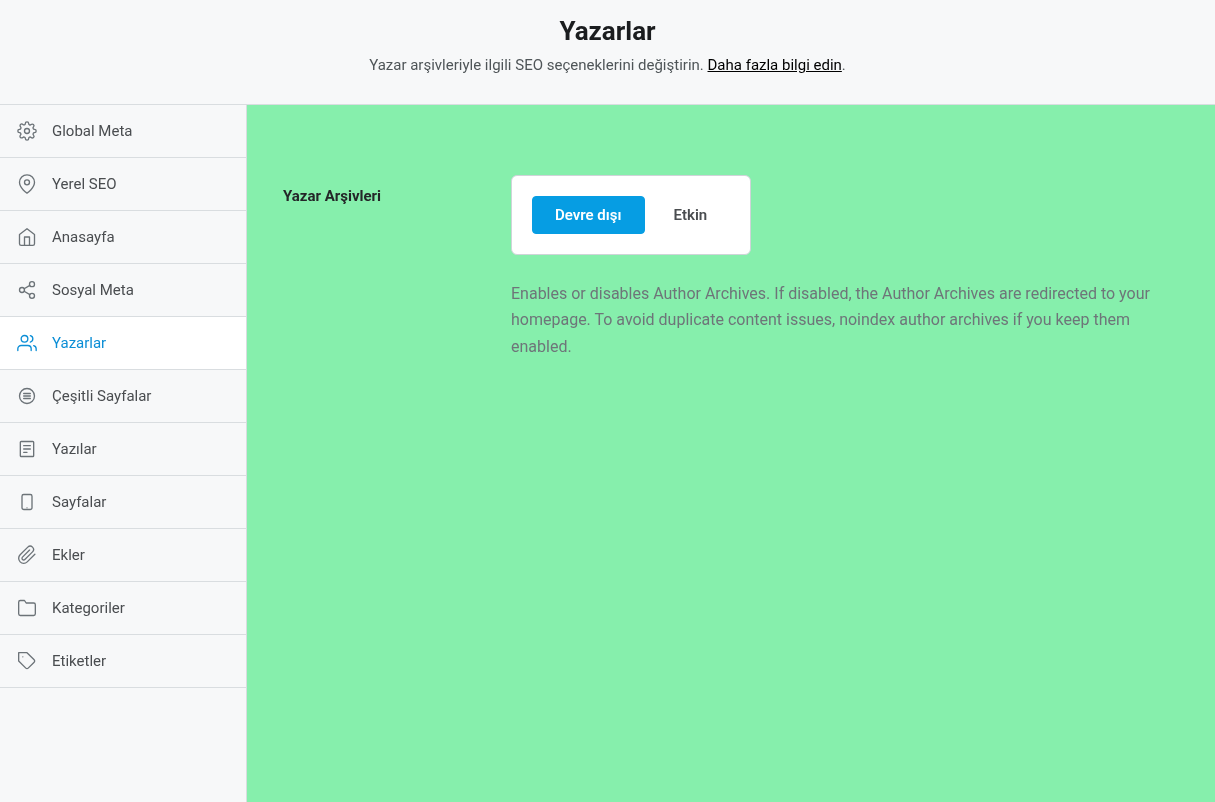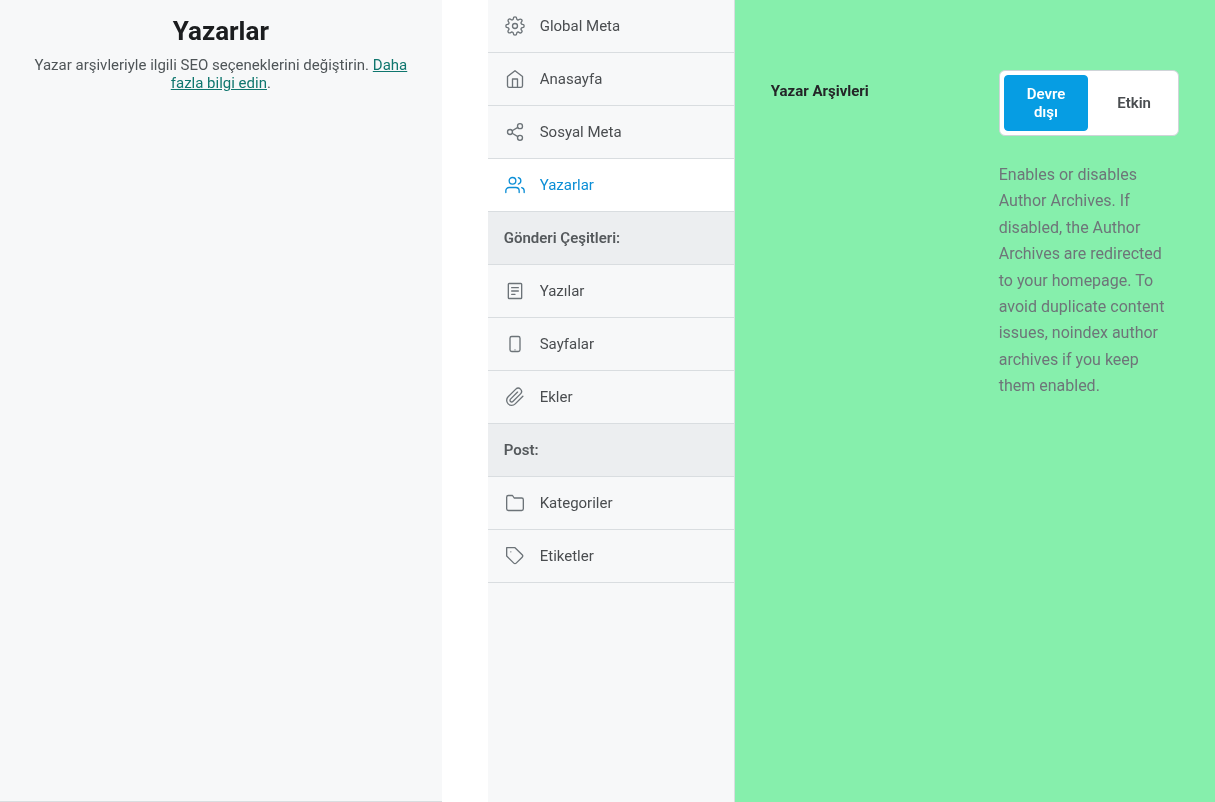--- a/index.html
+++ b/index.html
@@ -8,60 +8,59 @@
     font-family: -apple-system, BlinkMacSystemFont, "Segoe UI", Roboto, "Helvetica Neue", Arial, sans-serif;
     color: #2f3234;
     background: #fff;
   }
 
   .page {
     width: 1215px;
     min-height: 802px;
     background: #fff;
     display: flex;
-    flex-direction: row;
+    flex-direction: column;
   }
 
   
   .page-header {
     border-bottom: 1px solid #d9dde0;
     background: #f7f8f9;
     padding: 16px 20px 30px 20px;
     text-align: center;
   }
   .page-title {
     font-size: 26px;
     font-weight: 700;
     color: #1b1d1f;
     margin-bottom: 10px;
   }
   .page-subtitle {
     font-size: 15px;
     color: #4f5558;
   }
   .page-subtitle a {
-    color: #0f766e;
+    color: #000000;
     text-decoration: underline;
   }
 
   
   .body {
     display: flex;
     flex: 1;
     min-height: 0;
   }
 
   
   .sidebar {
     width: 247px;
     border-right: 1px solid #d9dde0;
     background: #f7f8f9;
     display: flex;
     flex-direction: column;
-    margin-left: 46px;
   }
   .nav-item {
     display: flex;
     align-items: center;
     gap: 14px;
     padding: 0 16px;
     height: 53px;
     cursor: pointer;
     color: #4a4d50;
     font-size: 15px;
@@ -114,21 +113,21 @@
     width: 228px;
     font-size: 15px;
     font-weight: 700;
     color: #242628;
     padding-top: 12px;
   }
   .setting-body { flex: 1; }
 
   .toggle-group {
     display: inline-flex;
-    padding: 4px;
+    padding: 20px;
     border: 1px solid #cfd4d8;
     border-radius: 6px;
     background: #ffffff;
   }
   .toggle-btn {
     border: 1px solid transparent;
     background: #ffffff;
     color: #4a4d50;
     font-size: 15px;
     font-weight: 600;
@@ -171,20 +170,29 @@
       <div class="nav-item">
         <span class="icon">
           <svg viewBox="0 0 24 24">
               <circle cx="12" cy="12" r="3"></circle>
               <path d="M19.4 15a1.7 1.7 0 0 0 .34 1.87l.06.06a2 2 0 1 1-2.83 2.83l-.06-.06a1.7 1.7 0 0 0-1.87-.34 1.7 1.7 0 0 0-1 1.55V21a2 2 0 1 1-4 0v-.09a1.7 1.7 0 0 0-1.11-1.55 1.7 1.7 0 0 0-1.87.34l-.06.06a2 2 0 1 1-2.83-2.83l.06-.06a1.7 1.7 0 0 0 .34-1.87 1.7 1.7 0 0 0-1.55-1H3a2 2 0 1 1 0-4h.09a1.7 1.7 0 0 0 1.55-1.11 1.7 1.7 0 0 0-.34-1.87l-.06-.06a2 2 0 1 1 2.83-2.83l.06.06a1.7 1.7 0 0 0 1.87.34h0a1.7 1.7 0 0 0 1-1.55V3a2 2 0 1 1 4 0v.09a1.7 1.7 0 0 0 1 1.55 1.7 1.7 0 0 0 1.87-.34l.06-.06a2 2 0 1 1 2.83 2.83l-.06.06a1.7 1.7 0 0 0-.34 1.87v0a1.7 1.7 0 0 0 1.55 1H21a2 2 0 1 1 0 4h-.09a1.7 1.7 0 0 0-1.55 1z"></path>
             </svg>
         </span>
         <span>Global Meta</span>
       </div>
 
+      <div class="nav-item">
+        <span class="icon">
+          <svg viewBox="0 0 24 24">
+              <path d="M21 10c0 7-9 13-9 13S3 17 3 10a9 9 0 1 1 18 0z"></path>
+              <circle cx="12" cy="10" r="3"></circle>
+            </svg>
+        </span>
+        <span>Yerel SEO</span>
+      </div>
 
       <div class="nav-item">
         <span class="icon">
           <svg viewBox="0 0 24 24">
               <path d="M3 9l9-7 9 7v11a2 2 0 0 1-2 2H5a2 2 0 0 1-2-2z"></path>
               <polyline points="9 22 9 12 15 12 15 22"></polyline>
             </svg>
         </span>
         <span>Anasayfa</span>
       </div>
@@ -207,22 +215,32 @@
           <svg viewBox="0 0 24 24">
               <path d="M17 21v-2a4 4 0 0 0-4-4H5a4 4 0 0 0-4 4v2"></path>
               <circle cx="9" cy="7" r="4"></circle>
               <path d="M23 21v-2a4 4 0 0 0-3-3.87"></path>
               <path d="M16 3.13a4 4 0 0 1 0 7.75"></path>
             </svg>
         </span>
         <span>Yazarlar</span>
       </div>
 
-
-      <div class="nav-section-header">Gönderi Çeşitleri:</div>
+      <div class="nav-item">
+        <span class="icon">
+          <svg viewBox="0 0 24 24">
+              <circle cx="12" cy="12" r="9"></circle>
+              <line x1="8" y1="9" x2="16" y2="9"></line>
+              <line x1="8" y1="12" x2="16" y2="12"></line>
+              <line x1="8" y1="15" x2="16" y2="15"></line>
+            </svg>
+        </span>
+        <span>Çeşitli Sayfalar</span>
+      </div>
+
 
       <div class="nav-item">
         <span class="icon">
           <svg viewBox="0 0 24 24">
               <rect x="4" y="3" width="16" height="18" rx="1"></rect>
               <line x1="8" y1="8" x2="16" y2="8"></line>
               <line x1="8" y1="12" x2="16" y2="12"></line>
               <line x1="8" y1="16" x2="12" y2="16"></line>
             </svg>
         </span>
@@ -241,21 +259,20 @@
 
       <div class="nav-item">
         <span class="icon">
           <svg viewBox="0 0 24 24">
               <path d="M21.44 11.05l-9.19 9.19a6 6 0 0 1-8.49-8.49l9.19-9.19a4 4 0 0 1 5.66 5.66L9.41 17.41a2 2 0 0 1-2.83-2.83l8.49-8.48"></path>
             </svg>
         </span>
         <span>Ekler</span>
       </div>
 
-      <div class="nav-section-header">Post:</div>
 
       <div class="nav-item">
         <span class="icon">
           <svg viewBox="0 0 24 24">
               <path d="M22 19a2 2 0 0 1-2 2H4a2 2 0 0 1-2-2V5a2 2 0 0 1 2-2h5l2 3h9a2 2 0 0 1 2 2z"></path>
             </svg>
         </span>
         <span>Kategoriler</span>
       </div>
 

